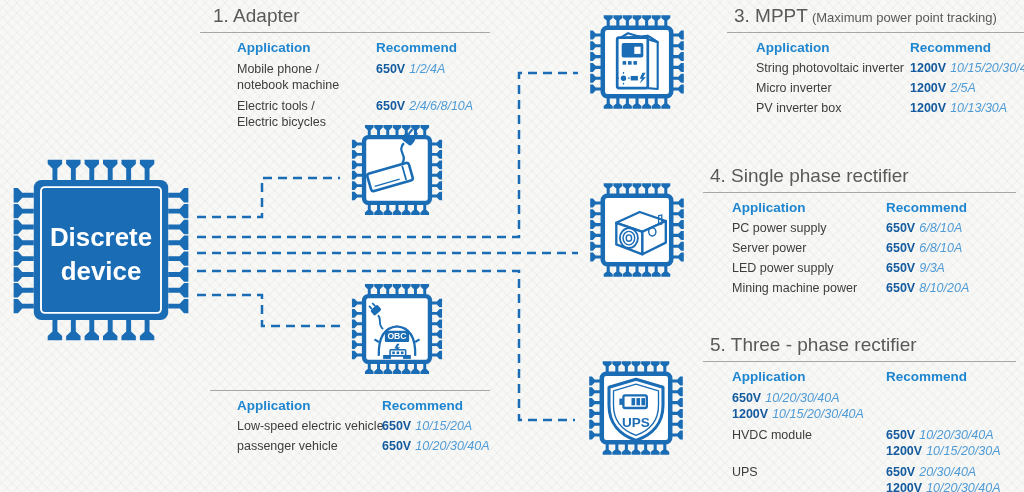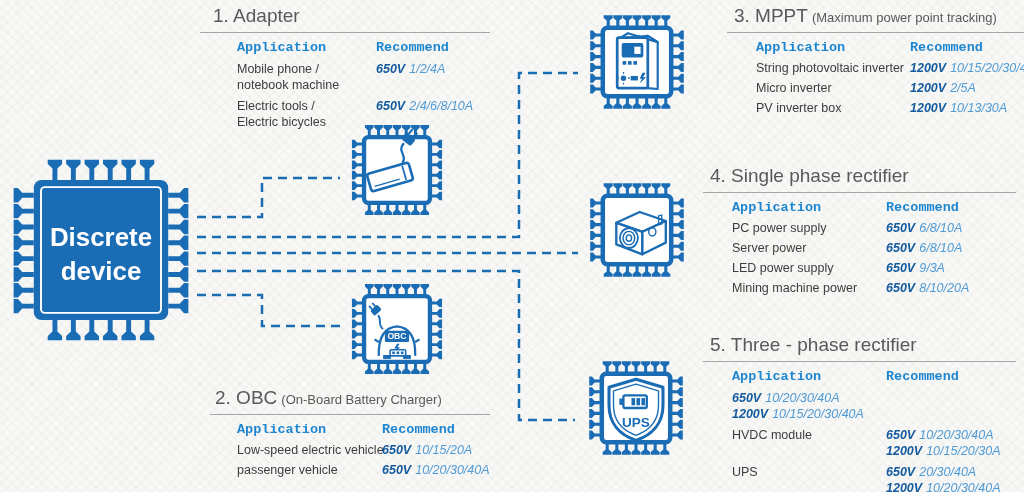--- a/index.html
+++ b/index.html
@@ -12,29 +12,29 @@
       #f8f8f6;
   }
   .abs{position:absolute;}
   svg{display:block;}
   
   .sec{position:absolute;white-space:nowrap;}
   .sec-title{height:24px;line-height:24px;color:#595959;font-size:19px;}
   .t-suffix{font-size:13px;margin-left:4px;color:#595959;}
   .rule{border-top:1.5px solid #a7a7a7;margin-top:4px;}
   .tbl{margin-top:7px;}
-  .thead span{color:#1e86d0;font-weight:bold;font-size:13.5px;font-family:Liberation Mono, monospace;}
+  .thead span{color:#1e86d0;font-weight:bold;font-size:13.5px;}
   .col-app{display:inline-block;vertical-align:top;}
   .col-rec{display:inline-block;vertical-align:top;}
   .w139 .col-app{width:139px;}
   .w145 .col-app{width:145px;}
   .w154 .col-app{width:154px;}
   .trow{font-size:12.5px;line-height:15px;margin-top:5px;color:#3d3d3d;}
   .trow.tall{line-height:16px;}
-  .volt{color:#135a9e;font-weight:bold;font-style:italic;}
+  .volt{color:#135a9e;font-weight:bold;}
   .amps{color:#4f9bd6;margin-left:4px;font-style:italic;}
   .rec-line{display:block;}
   .thead{line-height:16px;}
   
   .dash{fill:none;stroke:#1a6cb5;stroke-width:2.5;stroke-dasharray:9 6;}
 </style>
 </head>
 <body>
 
 <div class="canvas">
@@ -216,21 +216,20 @@
       <div class="trow tall">
         <span class="col-app"><span>Mobile phone /</span><br><span>notebook machine</span></span><span class="col-rec"><span class="volt">650V</span><span class="amps">1/2/4A</span></span>
       </div>
       <div class="trow tall">
         <span class="col-app"><span>Electric tools /</span><br><span>Electric bicycles</span></span><span class="col-rec"><span class="volt">650V</span><span class="amps">2/4/6/8/10A</span></span>
       </div>
     </div>
   </div>
 
   <div class="sec w145" style="left:210px;top:386px;width:282px">
-    <div class="sec-title" style="padding-left:5px"><span>2. OBC</span><span class="t-suffix">(On-Board Battery Charger)</span></div>
     <div class="rule" style="width:280px"></div>
     <div class="tbl" style="padding-left:27px">
       <div class="thead">
         <span class="col-app">Application</span><span class="col-rec">Recommend</span>
       </div>
       <div class="trow">
         <span class="col-app">Low-speed electric vehicle</span><span class="col-rec"><span class="volt">650V</span><span class="amps">10/15/20A</span></span>
       </div>
       <div class="trow">
         <span class="col-app">passenger vehicle</span><span class="col-rec"><span class="volt">650V</span><span class="amps">10/20/30/40A</span></span>

